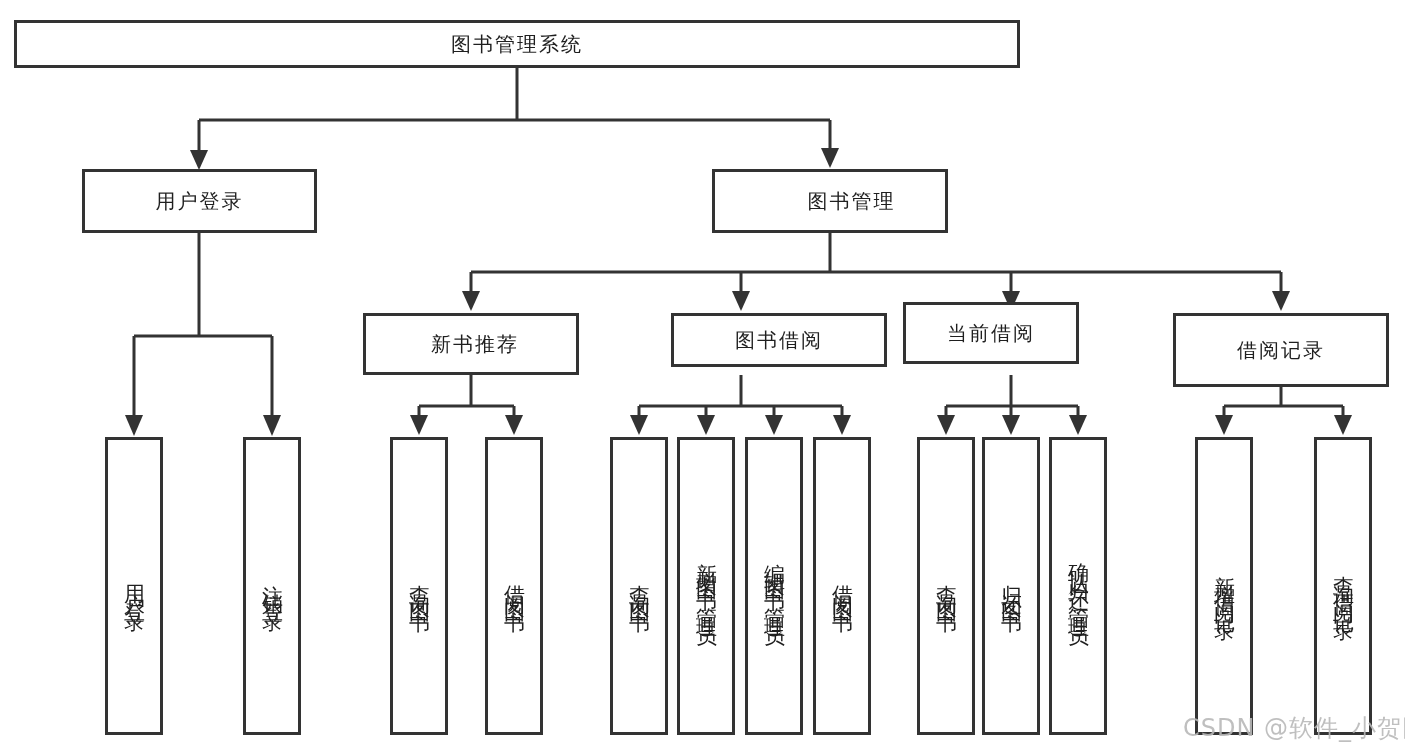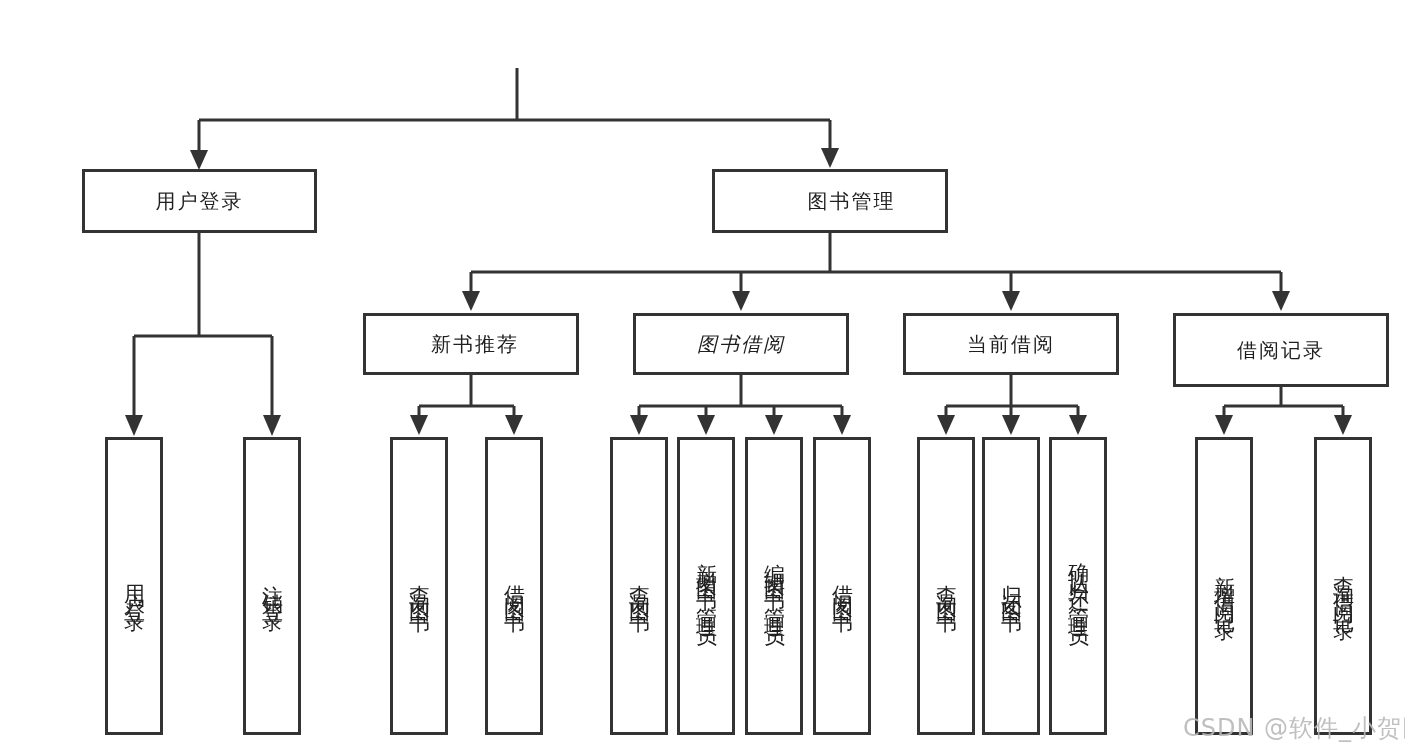--- a/index.html
+++ b/index.html
@@ -87,27 +87,28 @@
     <polygon class="ah" points="697,415 715,415 706,435"></polygon>
     <polygon class="ah" points="765,415 783,415 774,435"></polygon>
     <polygon class="ah" points="833,415 851,415 842,435"></polygon>
     <polygon class="ah" points="937,415 955,415 946,435"></polygon>
     <polygon class="ah" points="1002,415 1020,415 1011,435"></polygon>
     <polygon class="ah" points="1069,415 1087,415 1078,435"></polygon>
     <polygon class="ah" points="1215,415 1233,415 1224,435"></polygon>
     <polygon class="ah" points="1334,415 1352,415 1343,435"></polygon>
   </svg>
 
+  <div class="box" style="left:14px; top:20px; width:1006px; height:48px;">图书管理系统</div>
 
   <div class="box" style="left:82px; top:169px; width:235px; height:64px;">用户登录</div>
   <div class="box" style="left:712px; top:169px; width:236px; height:64px;padding-left:43px;">图书管理</div>
 
   <div class="box" style="left:363px; top:313px; width:216px; height:62px;padding-left:8px;">新书推荐</div>
-  <div class="box" style="left:633px; top:313px; width:216px; height:62px;font-style:italic;">图书借阅</div>
-  <div class="box" style="left:903px; top:313px; width:216px; height:62px;">当前借阅</div>
+  <div class="box" style="left:671px; top:313px; width:216px; height:54px;">图书借阅</div>
+  <div class="box" style="left:903px; top:302px; width:176px; height:62px;">当前借阅</div>
   <div class="box" style="left:1173px; top:313px; width:216px; height:74px;">借阅记录</div>
 
   <div class="box vbox" style="left:105px; top:437px; width:58px; height:298px;">用户登录</div>
   <div class="box vbox" style="left:243px; top:437px; width:58px; height:298px;">注销登录</div>
 
   <div class="box vbox" style="left:390px; top:437px; width:58px; height:298px;">查询图书</div>
   <div class="box vbox" style="left:485px; top:437px; width:58px; height:298px;">借阅图书</div>
 
   <div class="box vbox" style="left:610px; top:437px; width:58px; height:298px;">查询图书</div>
   <div class="box vbox" style="left:677px; top:437px; width:58px; height:298px;">新增图书（管理员）</div>

